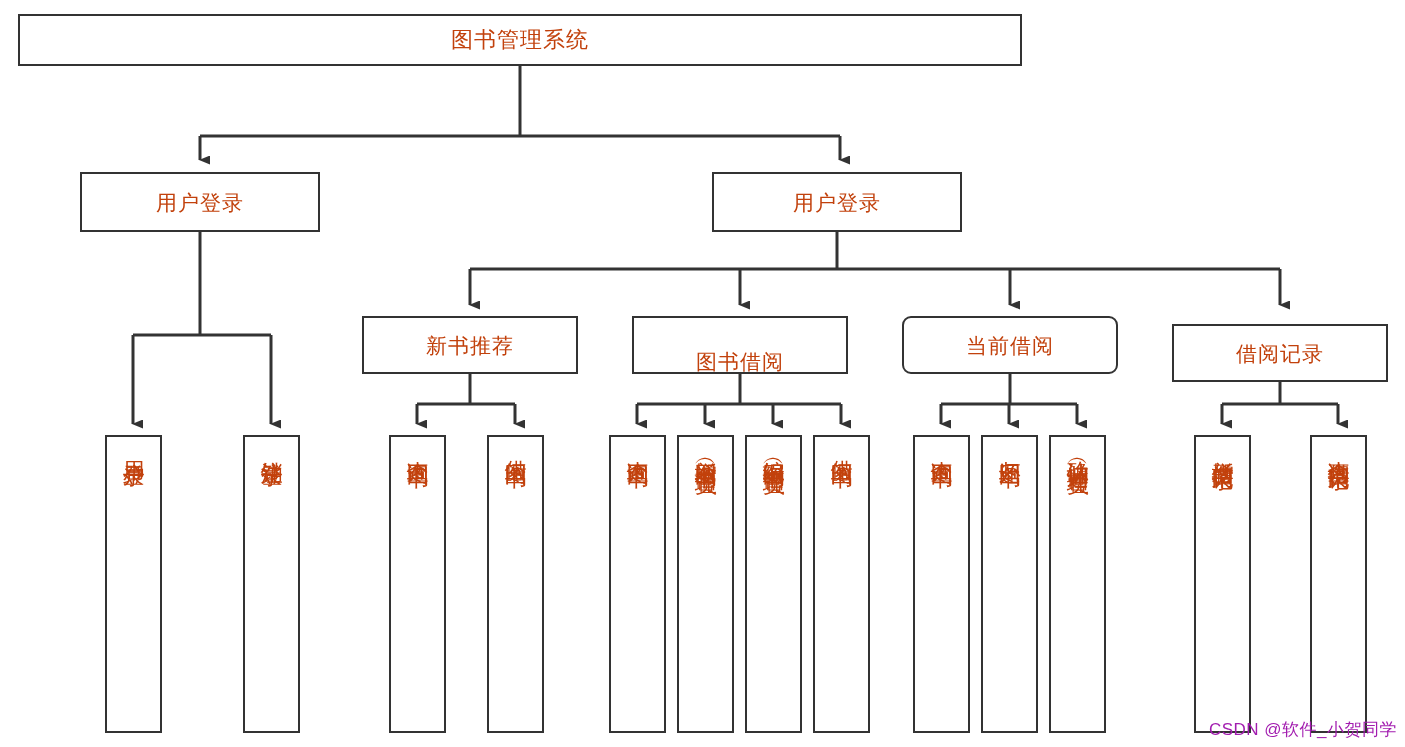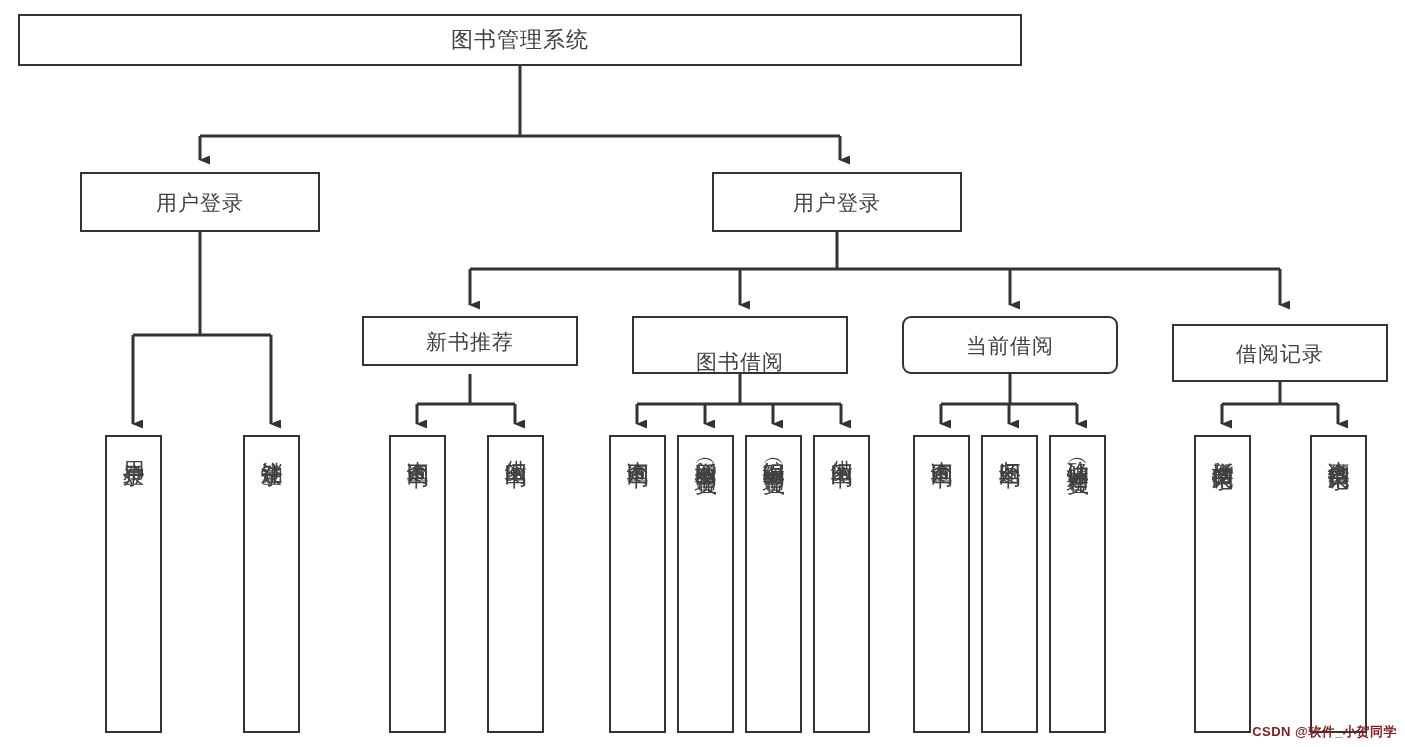--- a/index.html
+++ b/index.html
@@ -27,21 +27,21 @@
     pointer-events: none;
   }
   .node {
     position: absolute;
     box-sizing: border-box;
     background: #ffffff;
     border: 2px solid #333333;
     display: flex;
     align-items: center;
     justify-content: center;
-    color: #404040;
+    color: #c2410c;
     z-index: 2;
   }
   .node .lbl {
     display: block;
     text-align: center;
     white-space: nowrap;
     line-height: 1.0;
   }
   
   .node.h .lbl {
@@ -64,26 +64,25 @@
     font-size: 22px;
     line-height: 1.12;
     letter-spacing: 2px;
     white-space: normal;
     max-height: 285px;
   }
   .watermark {
     position: absolute;
     right: 8px;
     bottom: 6px;
-    font-size: 13px;
-    color: #7f1d1d;
+    font-size: 17px;
+    color: #a21caf;
     letter-spacing: 0.5px;
     z-index: 3;
     white-space: nowrap;
-    font-weight: bold;
   }
 </style>
 </head>
 <body>
 
 <div id="canvas">
 
   <svg class="edges" viewBox="0 0 1405 747" xmlns="http://www.w3.org/2000/svg">
     <defs>
       <marker id="arr" markerWidth="9" markerHeight="11" refX="4.5" refY="10" orient="auto" markerUnits="userSpaceOnUse">
@@ -138,21 +137,21 @@
     <span class="lbl">图书管理系统</span>
   </div>
 
   <div class="node h" style="left:80px; top:172px; width:240px; height:60px;">
     <span class="lbl">用户登录</span>
   </div>
   <div class="node h" style="left:712px; top:172px; width:250px; height:60px;">
     <span class="lbl">用户登录</span>
   </div>
 
-  <div class="node h" style="left:362px; top:316px; width:216px; height:50px;">
+  <div class="node h" style="left:362px; top:316px; width:216px; height:58px;">
     <span class="lbl">新书推荐</span>
   </div>
   <div class="node h" style="left:632px; top:316px; width:216px; height:58px;align-items:flex-end;">
     <span class="lbl">图书借阅</span>
   </div>
   <div class="node h" style="left:902px; top:316px; width:216px; height:58px;border-radius:9px;">
     <span class="lbl">当前借阅</span>
   </div>
   <div class="node h" style="left:1172px; top:324px; width:216px; height:58px;">
     <span class="lbl">借阅记录</span>

